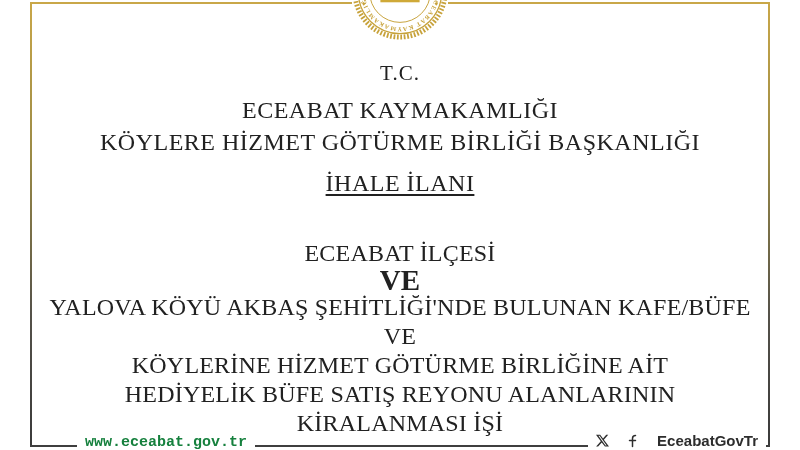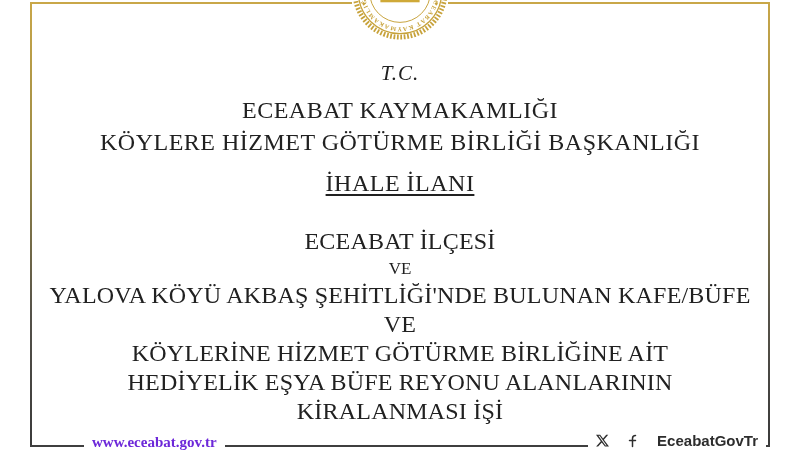--- a/index.html
+++ b/index.html
@@ -24,35 +24,35 @@
   }
   
   .seal-wrap{
     position:absolute;left:351px;top:0;width:98px;height:40px;overflow:hidden;z-index:2;
   }
   .seal-wrap svg{display:block;margin-top:-57px;}
   
   .content{
     position:absolute;left:40px;right:40px;top:0;text-align:center;padding-top:58px;
   }
-  .tc{font-size:21px;line-height:30px;letter-spacing:1px;font-style:italic;}
+  .tc{font-size:21px;line-height:30px;letter-spacing:1px;}
   .hdr{font-size:24px;line-height:32px;letter-spacing:0.5px;}
   .hdr-first{margin-top:6px;}
   .ihale{
     font-size:24px;line-height:32px;margin-top:9px;letter-spacing:0.5px;
     text-decoration:underline;text-underline-offset:3px;text-decoration-thickness:1.5px;
   }
-  .body-block{margin-top:28px;}
+  .body-block{margin-top:40px;}
   .bline{font-size:24px;line-height:29px;letter-spacing:0.2px;}
-  .bline-ve{font-size:17px;line-height:25px;}
+  .bline-ve{font-size:29px;line-height:25px;font-weight:bold;}
   
   .footer-item{position:absolute;z-index:2;background:#fff;white-space:nowrap;}
   .website{
-    left:84px;top:434px;padding:0 8px;
-    font-family:Liberation Serif, serif;font-weight:bold;font-size:15px;color:#6d28d9;
+    left:77px;top:434px;padding:0 8px;
+    font-family:Liberation Mono, monospace;font-weight:bold;font-size:15px;color:#15803d;
   }
   .republic{
     left:50%;top:451px;transform:translateX(-50%);padding:0 12px;
     font-family:"Liberation Serif",serif;font-size:16px;letter-spacing:1.5px;color:#44444c;
   }
   .social{
     right:34px;top:432px;padding:0 8px;display:flex;align-items:center;gap:18px;
     font-family:"Liberation Sans",sans-serif;font-weight:bold;font-size:15px;color:#2d2d2d;
   }
   .social .icon{display:inline-flex;align-items:center;}
@@ -99,21 +99,21 @@
     <div class="hdr hdr-first">ECEABAT KAYMAKAMLIĞI</div>
     <div class="hdr">KÖYLERE HİZMET GÖTÜRME BİRLİĞİ BAŞKANLIĞI</div>
 
     <div class="ihale">İHALE İLANI</div>
 
     <div class="body-block">
       <div class="bline">ECEABAT İLÇESİ</div>
       <div class="bline-ve">VE</div>
       <div class="bline">YALOVA KÖYÜ AKBAŞ ŞEHİTLİĞİ'NDE BULUNAN KAFE/BÜFE VE</div>
       <div class="bline">KÖYLERİNE HİZMET GÖTÜRME BİRLİĞİNE AİT</div>
-      <div class="bline">HEDİYELİK EŞYA BÜFE REYONU ALANLARININ KİRALANMASI İŞİ</div>
+      <div class="bline">HEDİYELİK BÜFE SATIŞ REYONU ALANLARININ KİRALANMASI İŞİ</div>
     </div>
   </div>
 
   <div class="footer-item website">www.eceabat.gov.tr</div>
   <div class="footer-item republic">TÜRKİYE CUMHURİYETİ</div>
   <div class="footer-item social">
     <span class="icon">
       <svg width="13" height="13" viewBox="0 0 24 24" fill="#2d2d2d">
         <path d="M18.9 1.2h3.7l-8.1 9.3L24 23.2h-7.5l-5.9-7.7-6.7 7.7H.2l8.7-9.9L0 1.2h7.7l5.3 7 5.9-7zm-1.3 19.8h2L6.6 3.3h-2.2l13.2 17.7z"></path>
       </svg>

